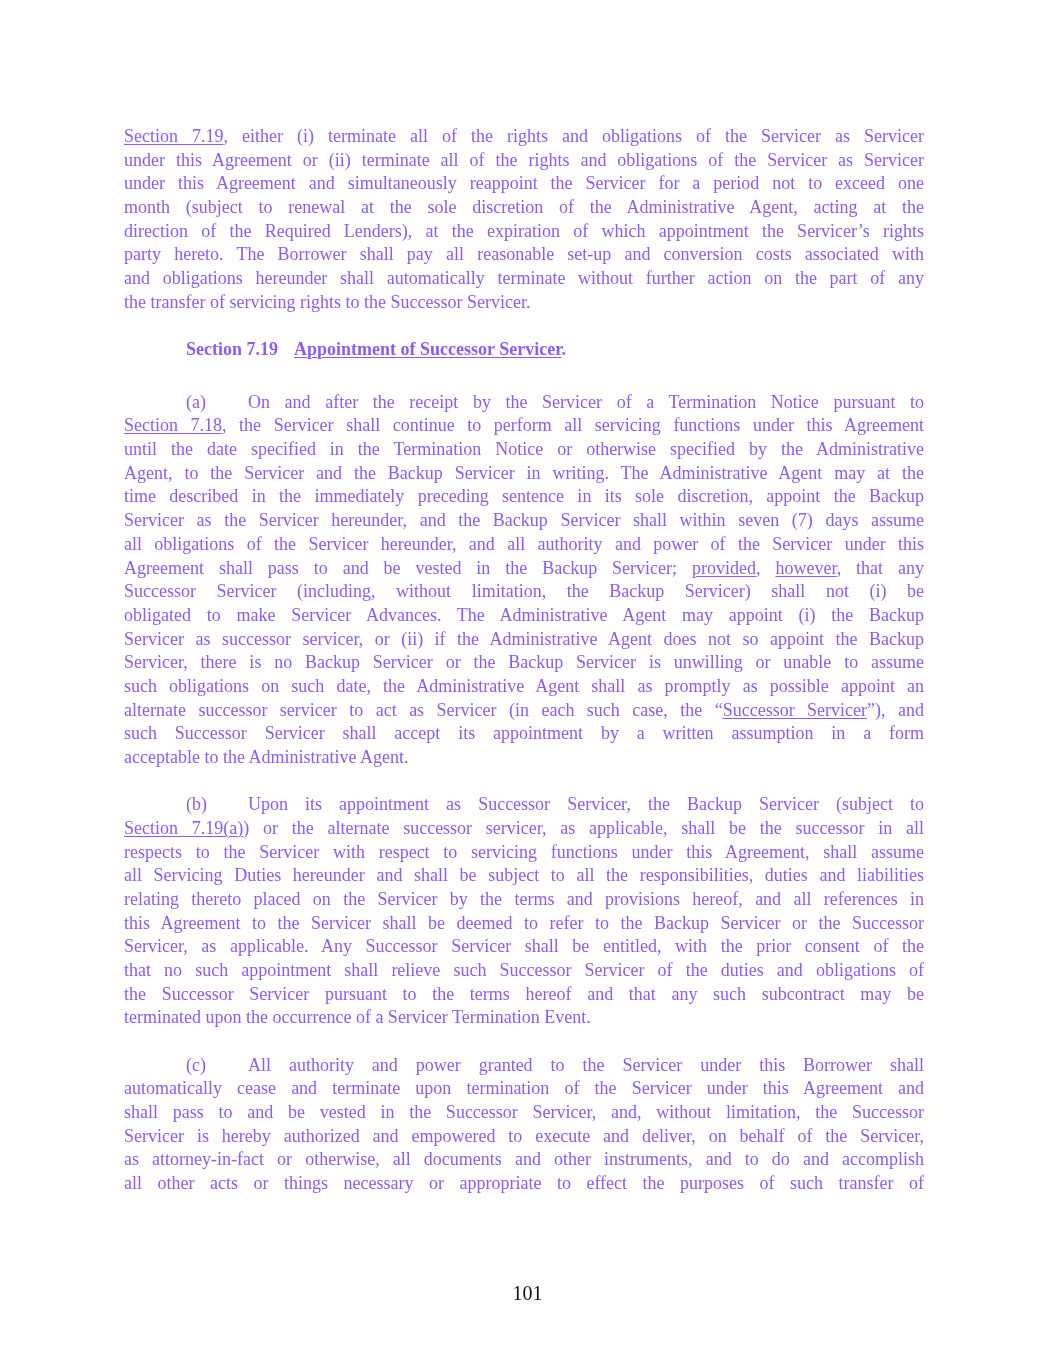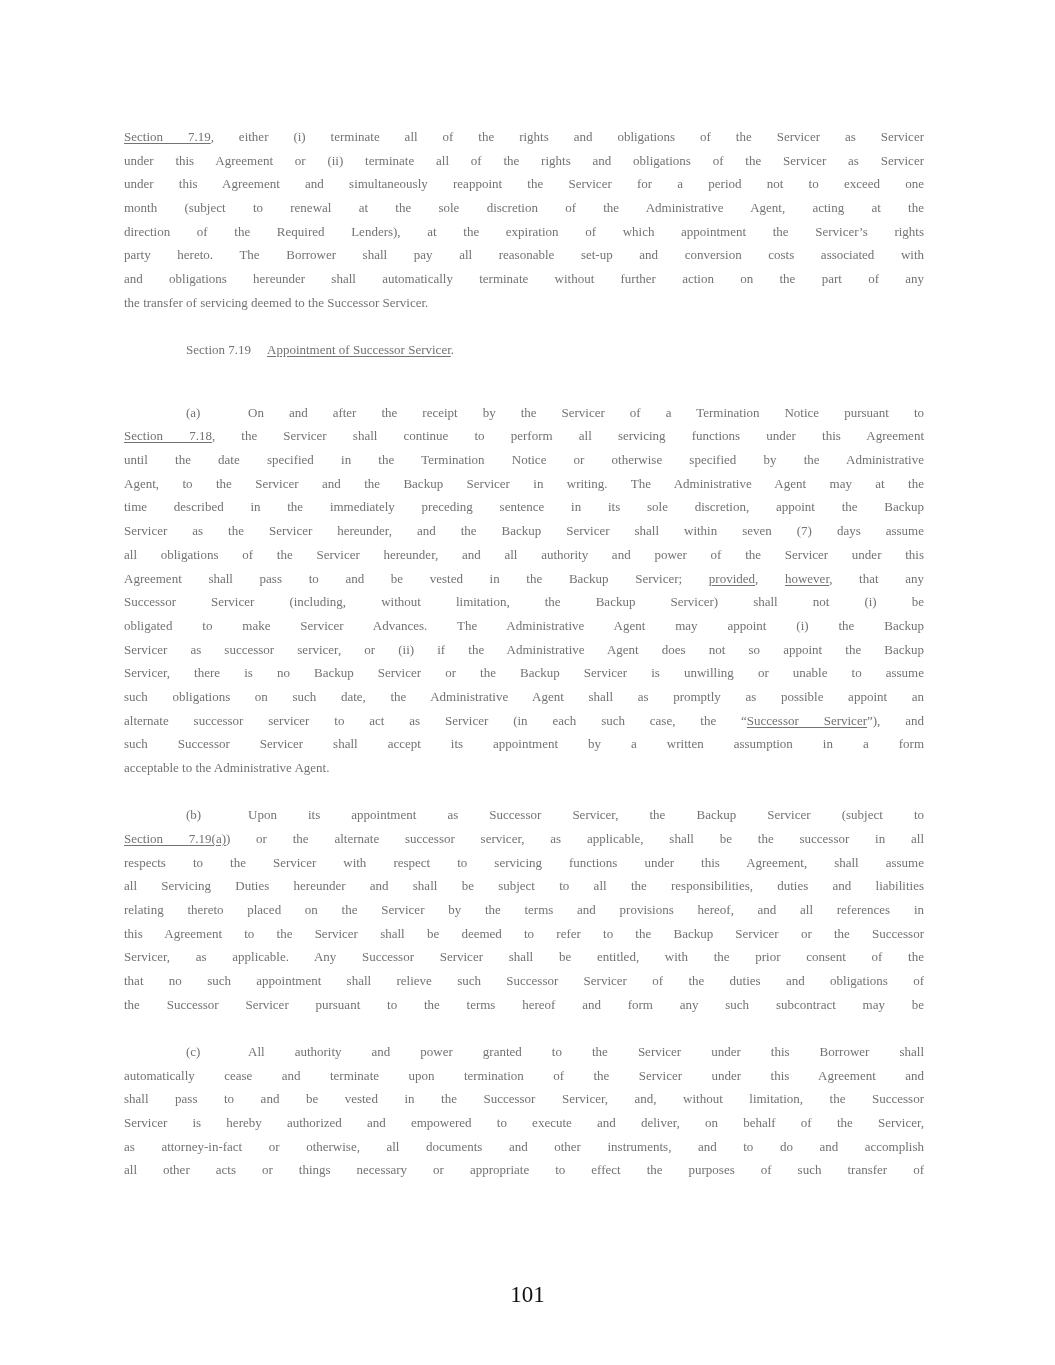--- a/index.html
+++ b/index.html
@@ -1,50 +1,50 @@
 <!DOCTYPE html>
 <html><head>
 <meta charset="utf-8">
 <style>
   html, body { margin: 0; padding: 0; background: #ffffff; }
   body { width: 1055px; height: 1365px; position: relative; overflow: hidden; }
   .page {
     position: absolute; left: 124px; top: 125px; width: 800px;
     font-family: "Liberation Serif", "DejaVu Serif", serif;
-    font-size: 13px; line-height: 23.7px; color: #737373;
+    font-size: 18px; line-height: 23.7px; color: #8b5cf6;
   }
   .para { margin: 0 0 23.5px 0; }
   .line { display: block; text-align: justify; text-align-last: justify; white-space: nowrap; height: 23.7px; }
   .line.last { text-align-last: left; }
   .line > .fill { display: inline-block; width: 100%; text-align: justify; text-align-last: justify; white-space: normal; }
   .line.last > .fill { text-align-last: left; }
   .u { text-decoration: underline; text-underline-offset: 2px; text-decoration-thickness: 1px; }
-  .heading { margin: 0 0 39px 62px; font-weight: normal; }
+  .heading { margin: 0 0 29px 62px; font-weight: bold; }
   .heading .num { margin-right: 16px; }
   .indent { display: inline-block; width: 62px; }
   .label { display: inline-block; width: 62px; }
   .pagenum {
     position: absolute; top: 1282px; left: 0; width: 1055px; text-align: center;
-    font-family: "Liberation Serif", "DejaVu Serif", serif; font-size: 23px; color: #111111;
+    font-family: "Liberation Serif", "DejaVu Serif", serif; font-size: 20px; color: #111111;
   }
 </style>
 </head>
 <body>
 
 <div class="page">
 
   <div class="para">
     <span class="line"><span class="fill"><span class="u">Section 7.19</span><span>, either (i) terminate all of the rights and obligations of the Servicer as Servicer</span></span></span>
     <span class="line"><span class="fill">under this Agreement or (ii) terminate all of the rights and obligations of the Servicer as Servicer</span></span>
     <span class="line"><span class="fill">under this Agreement and simultaneously reappoint the Servicer for a period not to exceed one</span></span>
     <span class="line"><span class="fill">month (subject to renewal at the sole discretion of the Administrative Agent, acting at the</span></span>
     <span class="line"><span class="fill">direction of the Required Lenders), at the expiration of which appointment the Servicer’s rights</span></span>
     <span class="line"><span class="fill">party hereto.  The Borrower shall pay all reasonable set-up and conversion costs associated with</span></span>
     <span class="line"><span class="fill">and obligations hereunder shall automatically terminate without further action on the part of any</span></span>
-    <span class="line last"><span class="fill">the transfer of servicing deemed to the Successor Servicer.</span></span>
+    <span class="line last"><span class="fill">the transfer of servicing rights to the Successor Servicer.</span></span>
   </div>
 
   <div class="heading">
     <span class="num">Section 7.19</span><span class="u">Appointment of Successor Servicer</span><span>.</span>
   </div>
 
   <div class="para">
     <span class="line"><span class="fill"><span class="indent"></span><span class="label">(a)</span><span>On and after the receipt by the Servicer of a Termination Notice pursuant to</span></span></span>
     <span class="line"><span class="fill"><span class="u">Section 7.18</span><span>, the Servicer shall continue to perform all servicing functions under this Agreement</span></span></span>
     <span class="line"><span class="fill">until the date specified in the Termination Notice or otherwise specified by the Administrative</span></span>
@@ -65,21 +65,22 @@
 
   <div class="para">
     <span class="line"><span class="fill"><span class="indent"></span><span class="label">(b)</span><span>Upon its appointment as Successor Servicer, the Backup Servicer (subject to</span></span></span>
     <span class="line"><span class="fill"><span class="u">Section 7.19(a)</span><span>) or the alternate successor servicer, as applicable, shall be the successor in all</span></span></span>
     <span class="line"><span class="fill">respects to the Servicer with respect to servicing functions under this Agreement, shall assume</span></span>
     <span class="line"><span class="fill">all Servicing Duties hereunder and shall be subject to all the responsibilities, duties and liabilities</span></span>
     <span class="line"><span class="fill">relating thereto placed on the Servicer by the terms and provisions hereof, and all references in</span></span>
     <span class="line"><span class="fill">this Agreement to the Servicer shall be deemed to refer to the Backup Servicer or the Successor</span></span>
     <span class="line"><span class="fill">Servicer, as applicable.  Any Successor Servicer shall be entitled, with the prior consent of the</span></span>
     <span class="line"><span class="fill">that no such appointment shall relieve such Successor Servicer of the duties and obligations of</span></span>
-    <span class="line"><span class="fill">the Successor Servicer pursuant to the terms hereof and form any such subcontract may be</span></span>
+    <span class="line"><span class="fill">the Successor Servicer pursuant to the terms hereof and that any such subcontract may be</span></span>
+    <span class="line last"><span class="fill">terminated upon the occurrence of a Servicer Termination Event.</span></span>
   </div>
 
   <div class="para">
     <span class="line"><span class="fill"><span class="indent"></span><span class="label">(c)</span><span>All authority and power granted to the Servicer under this Borrower shall</span></span></span>
     <span class="line"><span class="fill">automatically cease and terminate upon termination of the Servicer under this Agreement and</span></span>
     <span class="line"><span class="fill">shall pass to and be vested in the Successor Servicer, and, without limitation, the Successor</span></span>
     <span class="line"><span class="fill">Servicer is hereby authorized and empowered to execute and deliver, on behalf of the Servicer,</span></span>
     <span class="line"><span class="fill">as attorney-in-fact or otherwise, all documents and other instruments, and to do and accomplish</span></span>
     <span class="line"><span class="fill">all other acts or things necessary or appropriate to effect the purposes of such transfer of</span></span>
   </div>

